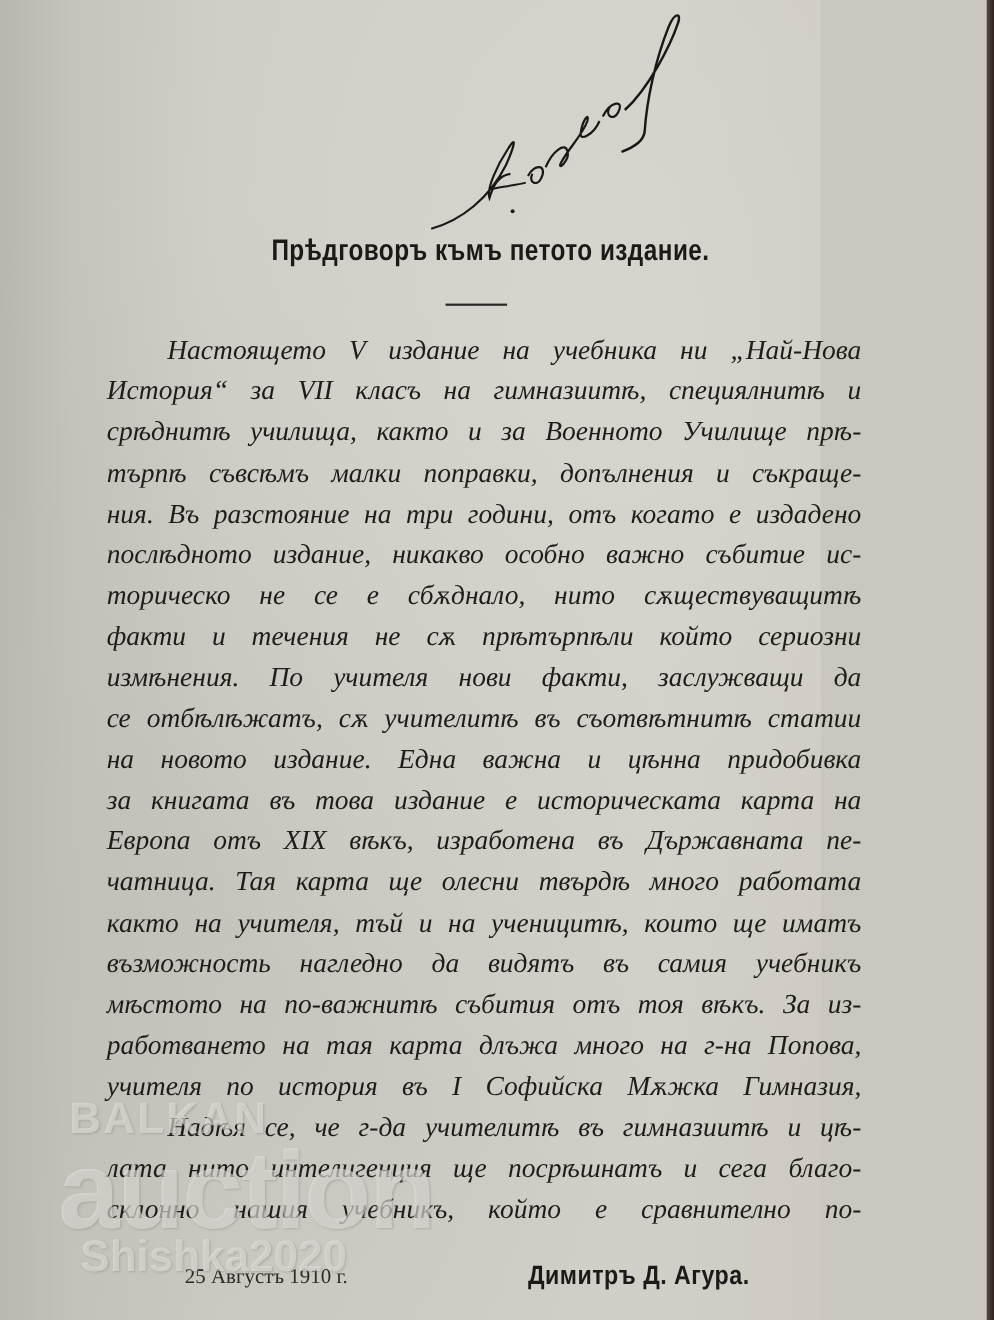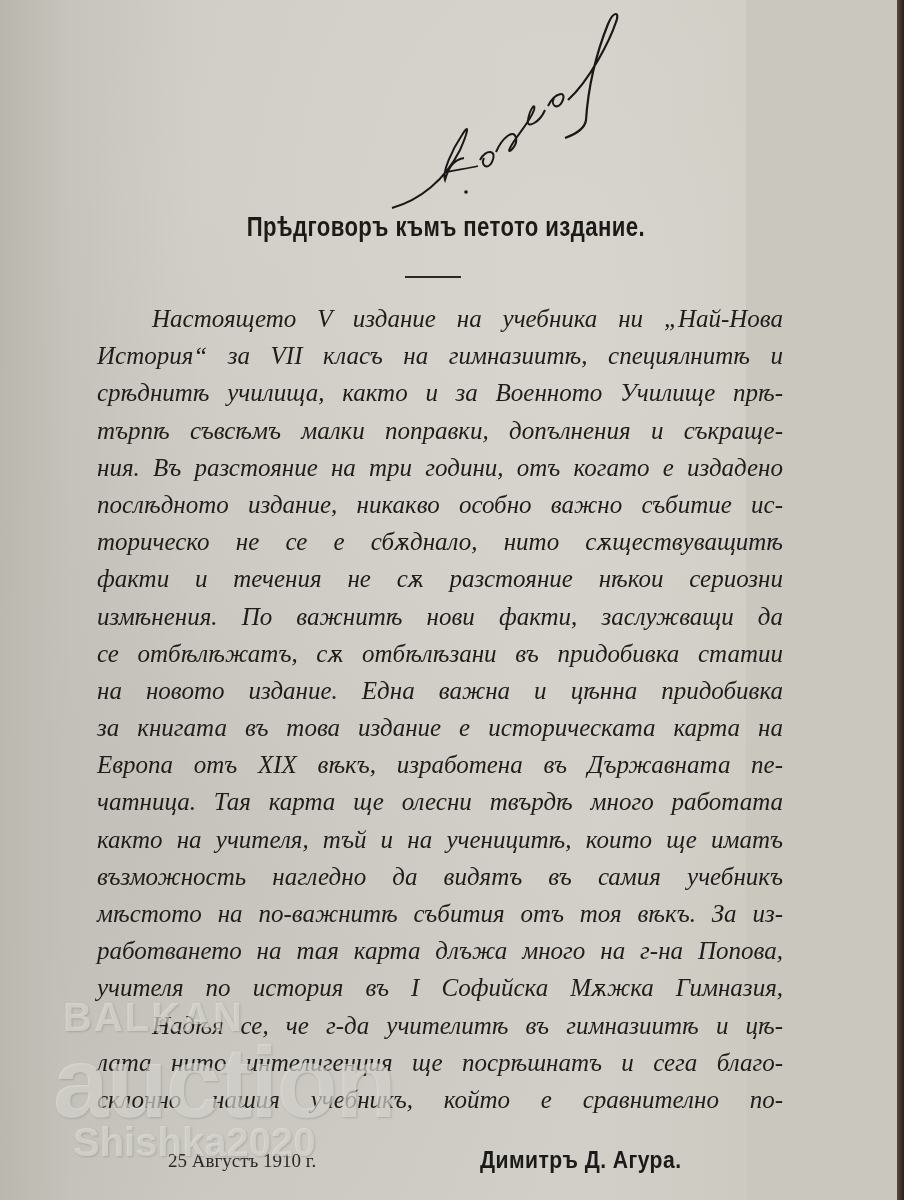--- a/index.html
+++ b/index.html
@@ -85,23 +85,23 @@
 
   <div class="body">
     <div>
       <span class="line indent">Настоящето V издание на учебника ни „Най-Нова</span>
       <span class="line">История“ за VII класъ на гимназиитѣ, специялнитѣ и</span>
       <span class="line">срѣднитѣ училища, както и за Военното Училище прѣ-</span>
       <span class="line">търпѣ съвсѣмъ малки поправки, допълнения и съкраще-</span>
       <span class="line">ния. Въ разстояние на три години, отъ когато е издадено</span>
       <span class="line">послѣдното издание, никакво особно важно събитие ис-</span>
       <span class="line">торическо не се е сбѫднало, нито сѫществуващитѣ</span>
-      <span class="line">факти и течения не сѫ разстояние нѣкои сериозни</span>
-      <span class="line">измѣнения. По важнитѣ нови факти, заслужващи да</span>
-      <span class="line">се отбѣлѣжатъ, сѫ отбѣлѣзани въ придобивка статии</span>
+      <span class="line">факти и течения не сѫ прѣтърпѣли който сериозни</span>
+      <span class="line">измѣнения. По учителя нови факти, заслужващи да</span>
+      <span class="line">се отбѣлѣжатъ, сѫ учителитѣ въ съотвѣтнитѣ статии</span>
       <span class="line">на новото издание. Една важна и цѣнна придобивка</span>
       <span class="line">за книгата въ това издание е историческата карта на</span>
       <span class="line">Европа отъ XIX вѣкъ, изработена въ Държавната пе-</span>
       <span class="line">чатница. Тая карта ще олесни твърдѣ много работата</span>
       <span class="line">както на учителя, тъй и на ученицитѣ, които ще иматъ</span>
       <span class="line">възможность нагледно да видятъ въ самия учебникъ</span>
       <span class="line">мѣстото на по-важнитѣ събития отъ тоя вѣкъ. За из-</span>
       <span class="line">работването на тая карта длъжа много на г-на Попова,</span>
       <span class="line">учителя по история въ I Софийска Мѫжка Гимназия,</span>
     </div>

